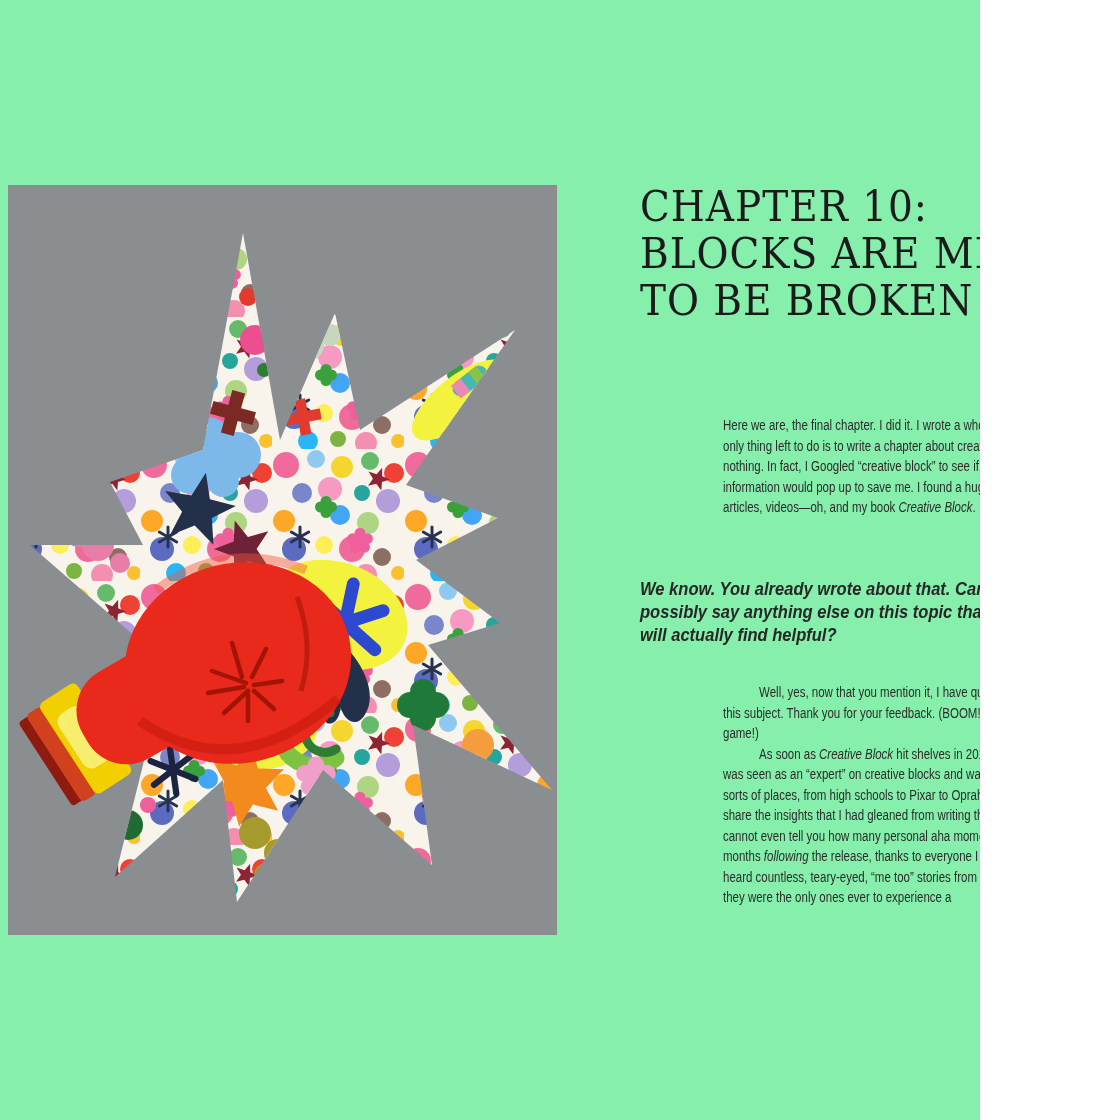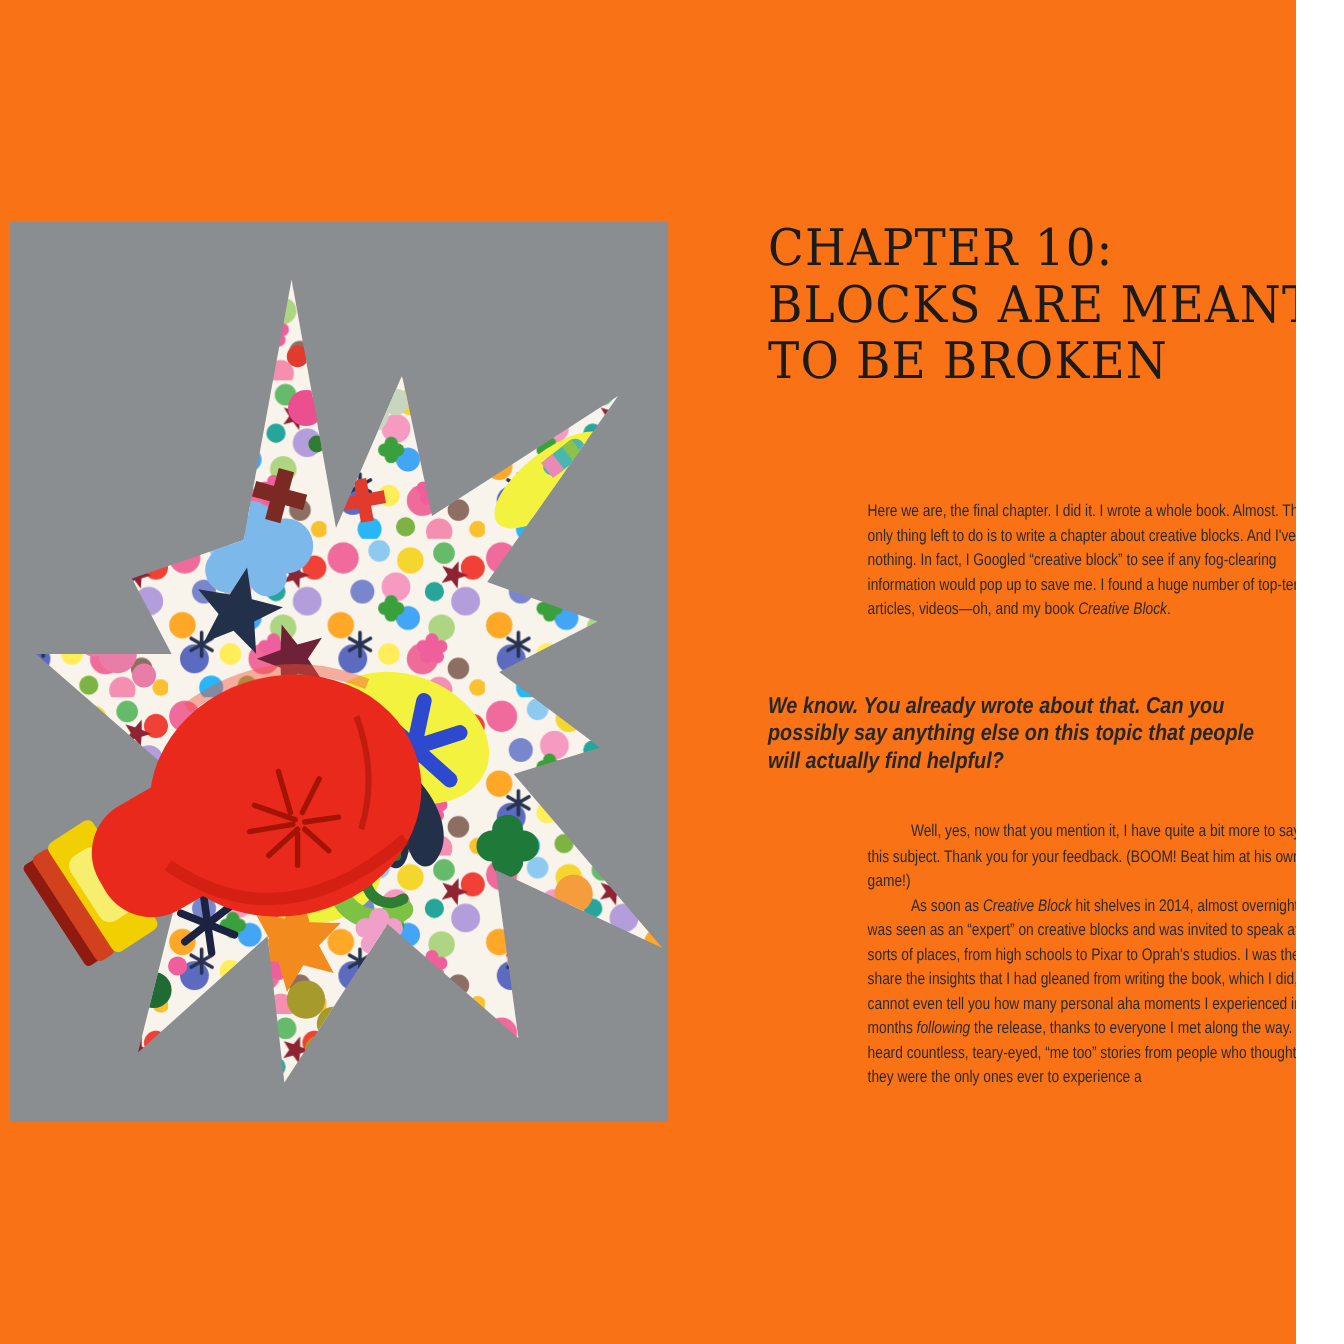--- a/index.html
+++ b/index.html
@@ -1,16 +1,16 @@
 <!DOCTYPE html>
 <html><head>
 <meta charset="utf-8">
 <style>
   html,body{margin:0;padding:0;background:#ffffff;}
-  .canvas{position:relative;width:1080px;height:1120px;background:#f97316;overflow:hidden;
+  .canvas{position:relative;width:980px;height:1120px;background:#86efac;overflow:hidden;
           font-family:"Liberation Sans",sans-serif;}
   .artwork{position:absolute;left:8px;top:185px;width:549px;height:750px;}
   .chapter-title{position:absolute;left:640px;top:183px;width:520px;margin:0;
 
       font-family:"DejaVu Serif",serif;font-weight:normal;color:#1b1b1b;
       font-size:42px;line-height:47px;letter-spacing:1px;
       transform:scale(0.93,1);transform-origin:0 0;}
   .chapter-title div{white-space:nowrap;}
   .body-block{position:absolute;color:#2b2b2b;}
   .para{font-size:14px;line-height:20.5px;margin:0;

